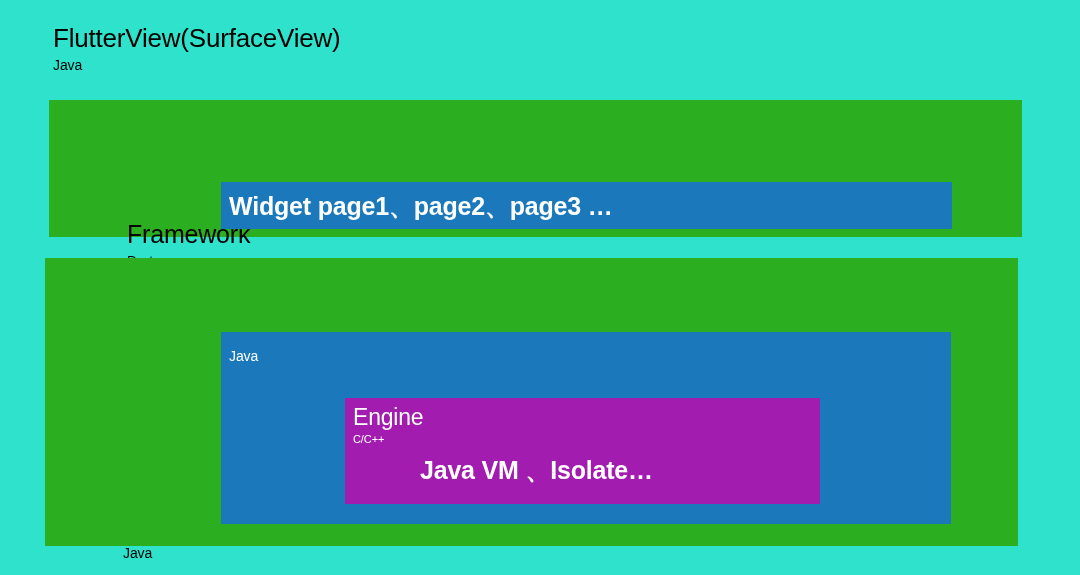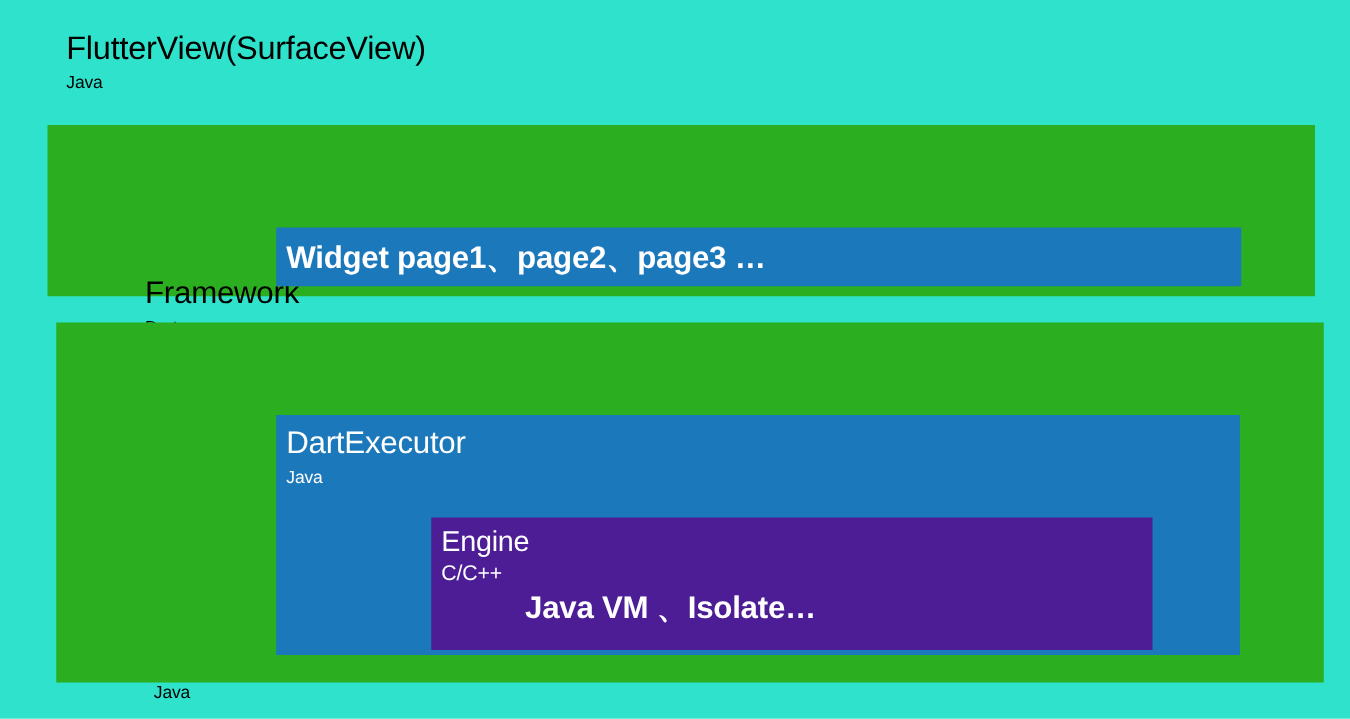--- a/index.html
+++ b/index.html
@@ -37,24 +37,24 @@
     letter-spacing: -0.1px;
     display: block;
     margin-top: 7px;
   }
   .dark-text .label-title,
   .dark-text .label-sub { color: #000000; }
   .light-text .label-title,
   .light-text .label-sub { color: #ffffff; }
 
   
-  .box { position: absolute; padding-left: 41px; }
+  .box { position: absolute; }
 
   #framework-box {
-    left: 38px;  top: 100px;
+    left: 49px;  top: 100px;
     width: 973px; height: 137px;
     background: #2baf21;
   }
   #framework-label { left: 78px; top: 122px; }
 
   #widget-bar {
     left: 221px; top: 182px;
     width: 731px; height: 47px;
     background: #1b78bb;
   }
@@ -78,27 +78,27 @@
   #native-view-label { left: 78px; top: 281px; }
 
   #dart-executor-box {
     left: 221px; top: 332px;
     width: 730px; height: 192px;
     background: #1b78bb;
   }
   #dart-executor-label { left: 8px; top: 10px; }
 
   #engine-box {
-    left: 345px; top: 414px;
-    width: 536px; height: 106px;
-    background: #4c1d95;
+    left: 345px; top: 398px;
+    width: 475px; height: 106px;
+    background: #a21caf;
   }
   #engine-label { left: 8px; top: 8px; }
   #engine-box .label-title { font-size: 23px; }
-  #engine-box .label-sub { font-size: 17px; margin-top: 5px; }
+  #engine-box .label-sub { font-size: 11px; margin-top: 5px; }
 
   #engine-detail-text {
     position: absolute;
     left: 75px;
     top: 60px;
     font-size: 25px;
     font-weight: 700;
     color: #ffffff;
     white-space: nowrap;
     letter-spacing: -0.2px;
@@ -130,21 +130,20 @@
   </div>
 
   <div id="native-view-box" class="box">
     <div id="native-view-label" class="label-block dark-text">
       <span class="label-sub">Java</span>
     </div>
   </div>
 
   <div id="dart-executor-box" class="box">
     <div id="dart-executor-label" class="label-block light-text">
-      <span class="label-title">DartExecutor</span>
       <span class="label-sub">Java</span>
     </div>
   </div>
 
   <div id="engine-box" class="box">
     <div id="engine-label" class="label-block light-text">
       <span class="label-title">Engine</span>
       <span class="label-sub">C/C++</span>
     </div>
     <span id="engine-detail-text">Java VM 、Isolate…</span>

